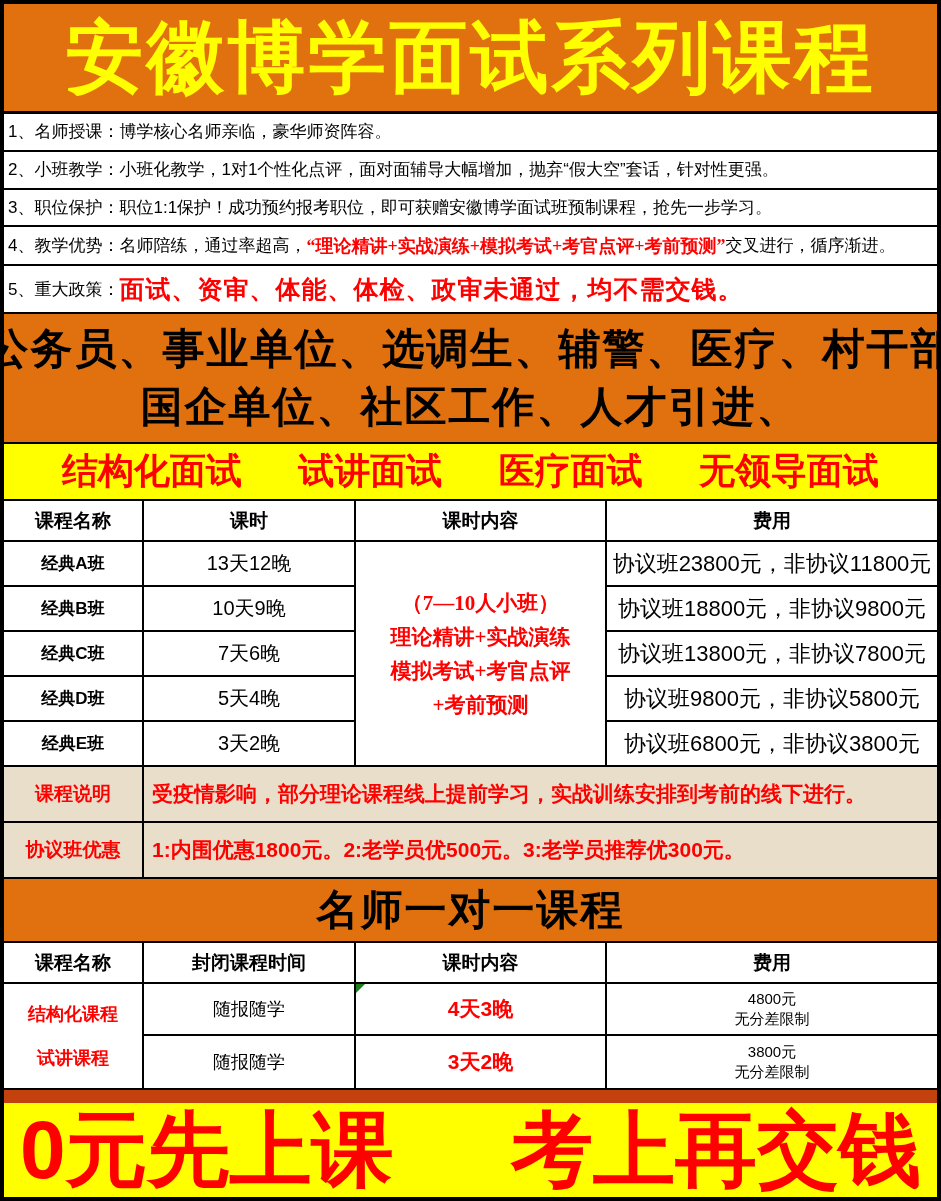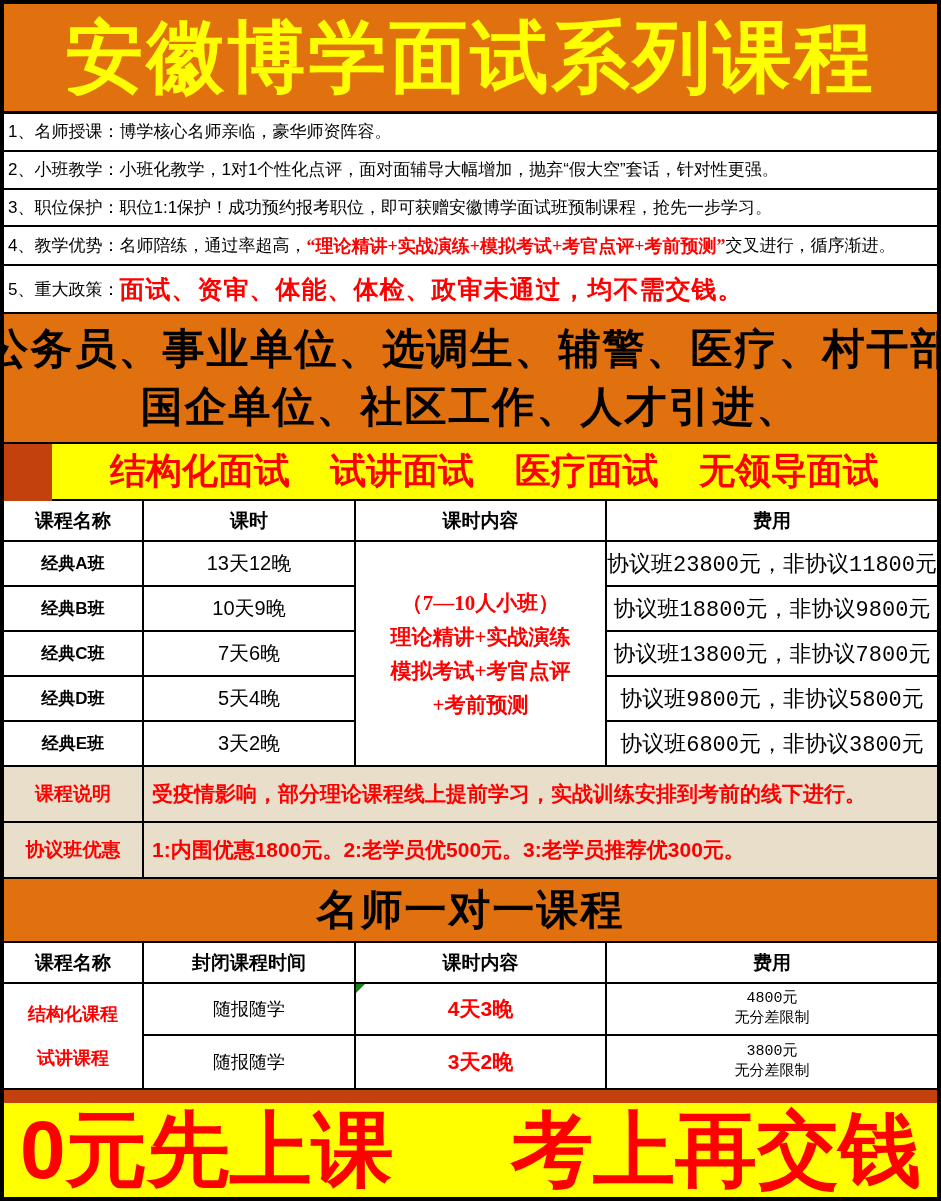--- a/index.html
+++ b/index.html
@@ -63,39 +63,38 @@
 
   
   .types {
     flex: 0 0 57px;
     background: #FFFF00;
     border-bottom: 2px solid #000;
     display: flex; align-items: center; justify-content: space-between;
     padding: 0 58px;
     color: #FF0000; font-weight: bold; font-size: 36px;
     white-space: nowrap;
-    margin-left: 48px;
   }
 
   
   .tbl1 {
     flex: 0 0 266px;
     display: grid;
     grid-template-columns: 140px 212px 251px 1fr;
     grid-template-rows: 41px repeat(5, 45px);
     background: #fff;
   }
   .cell {
     border-right: 2px solid #000;
     border-bottom: 2px solid #000;
     display: flex; align-items: center; justify-content: center;
     text-align: center; color: #000;
     overflow: hidden; white-space: nowrap;
   }
-  .cell.last-col { border-right: none; font-family: Liberation Mono, monospace; }
+  .cell.last-col { border-right: none; }
   .th { font-weight: bold; font-size: 19px; }
   .cname { font-weight: bold; font-size: 17px; }
   .hours { font-size: 20px; }
   .fee { font-size: 22px; }
   .merged-content {
     grid-column: 3; grid-row: 2 / 7;
     flex-direction: column; justify-content: center;
     color: #FF0000; font-weight: bold;
     font-family: "Liberation Serif", serif;
     font-size: 21px; line-height: 34px;

